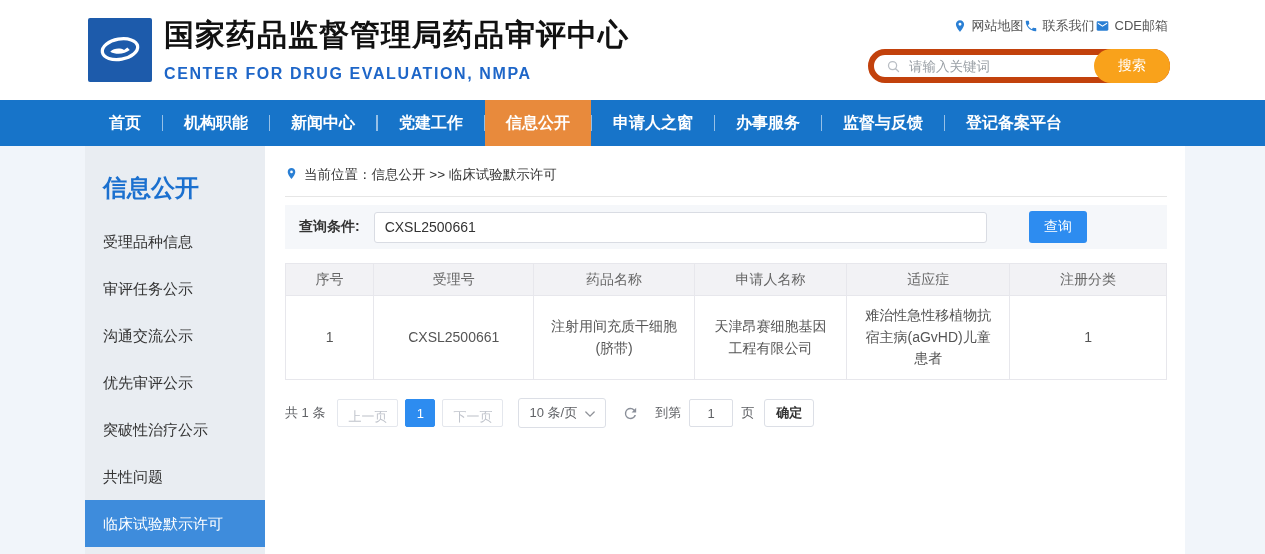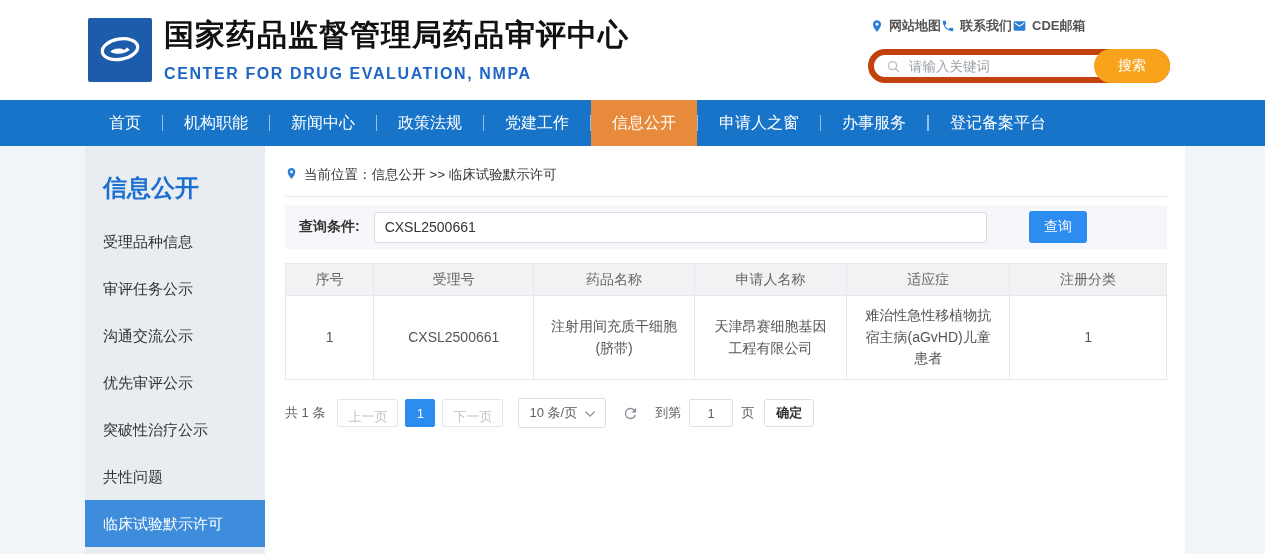--- a/index.html
+++ b/index.html
@@ -19,32 +19,32 @@
   body{font-family:"Liberation Sans","DejaVu Sans",sans-serif;background:#fff;color:#333;}
 
   
   .header{height:100px;background:#fff;display:flex;justify-content:space-between;align-items:center;padding:0 95px 0 88px;}
   .header-left{display:flex;align-items:center;}
   .logo-box{width:64px;height:64px;background:#1d5bab;border-radius:2px;display:flex;align-items:center;justify-content:center;flex:0 0 auto;}
   .titles{margin-left:12px;}
   .title-cn{font-size:30px;font-weight:bold;color:#111;letter-spacing:1px;line-height:1.2;}
   .title-en{font-size:16px;font-weight:bold;color:var(--brand-blue);letter-spacing:1.6px;margin-top:12px;}
   .header-right{width:302px;display:flex;flex-direction:column;gap:14px;}
-  .quick-links{display:flex;justify-content:flex-start;align-items:center;padding:0 2px;font-weight:bold;}
+  .quick-links{display:flex;justify-content:flex-end;align-items:center;padding:0 2px;}
   .quick-link{display:flex;align-items:center;gap:5px;font-size:13px;color:#555;cursor:pointer;text-decoration:none;}
   .quick-link svg{display:block;}
   .search-row{position:relative;width:302px;height:34px;}
   .search-pill{width:100%;height:34px;border:6px solid #c2410c;border-radius:17px;background:#fff;display:flex;align-items:center;padding:0 80px 0 12px;}
   .search-pill input{border:none;outline:none;flex:1;font-size:13.5px;color:#333;background:transparent;font-family:inherit;}
   .search-pill input::placeholder{color:#9aa0a6;}
   .search-btn{position:absolute;right:0;top:0;width:76px;height:34px;border:none;border-radius:17px;background:var(--search-orange);color:#fff;font-size:14px;cursor:pointer;font-family:inherit;}
 
   
   .navbar{height:46px;background:var(--navbar-blue);display:flex;align-items:stretch;padding-left:88px;}
-  .nav-item{display:flex;align-items:center;padding:0 21px;color:#fff;font-size:16px;font-weight:normal;text-decoration:none;cursor:pointer;white-space:nowrap;}
+  .nav-item{display:flex;align-items:center;padding:0 21px;color:#fff;font-size:16px;font-weight:bold;text-decoration:none;cursor:pointer;white-space:nowrap;}
   .nav-item.active{background:var(--nav-active-orange);}
   .nav-sep{width:1px;height:16px;background:rgba(255,255,255,.55);align-self:center;}
 
   
   .page-body{background:var(--page-bg);height:408px;padding:0 80px 0 85px;}
   .container{background:#fff;width:1100px;height:100%;display:flex;}
   .sidebar{width:180px;background:var(--sidebar-bg);flex:0 0 auto;padding-top:20px;}
   .sidebar-title{font-size:24px;font-weight:bold;color:#1b70cf;padding:6px 0 14px 18px;}
   .sidebar-item{height:47px;line-height:47px;padding-left:18px;font-size:15px;color:#333;cursor:pointer;white-space:nowrap;}
   .sidebar-item.active{background:var(--sidebar-active-blue);color:#fff;}
@@ -131,30 +131,30 @@
   </div>
 </div>
 
 <nav class="navbar">
     <a class="nav-item">首页</a>
     <span class="nav-sep"></span>
     <a class="nav-item">机构职能</a>
     <span class="nav-sep"></span>
     <a class="nav-item">新闻中心</a>
     <span class="nav-sep"></span>
-    <a class="nav-item">政策法规</a>
     <span class="nav-sep"></span>
     <a class="nav-item">党建工作</a>
     <span class="nav-sep"></span>
     <a class="nav-item active">信息公开</a>
     <span class="nav-sep"></span>
     <a class="nav-item">申请人之窗</a>
     <span class="nav-sep"></span>
     <a class="nav-item">办事服务</a>
     <span class="nav-sep"></span>
+    <a class="nav-item">监督与反馈</a>
     <span class="nav-sep"></span>
     <a class="nav-item">登记备案平台</a>
   </nav>
 
 <div class="page-body">
   <div class="container">
 
     <aside class="sidebar">
       <div class="sidebar-title">信息公开</div>
       <div id="sidebar-menu">

